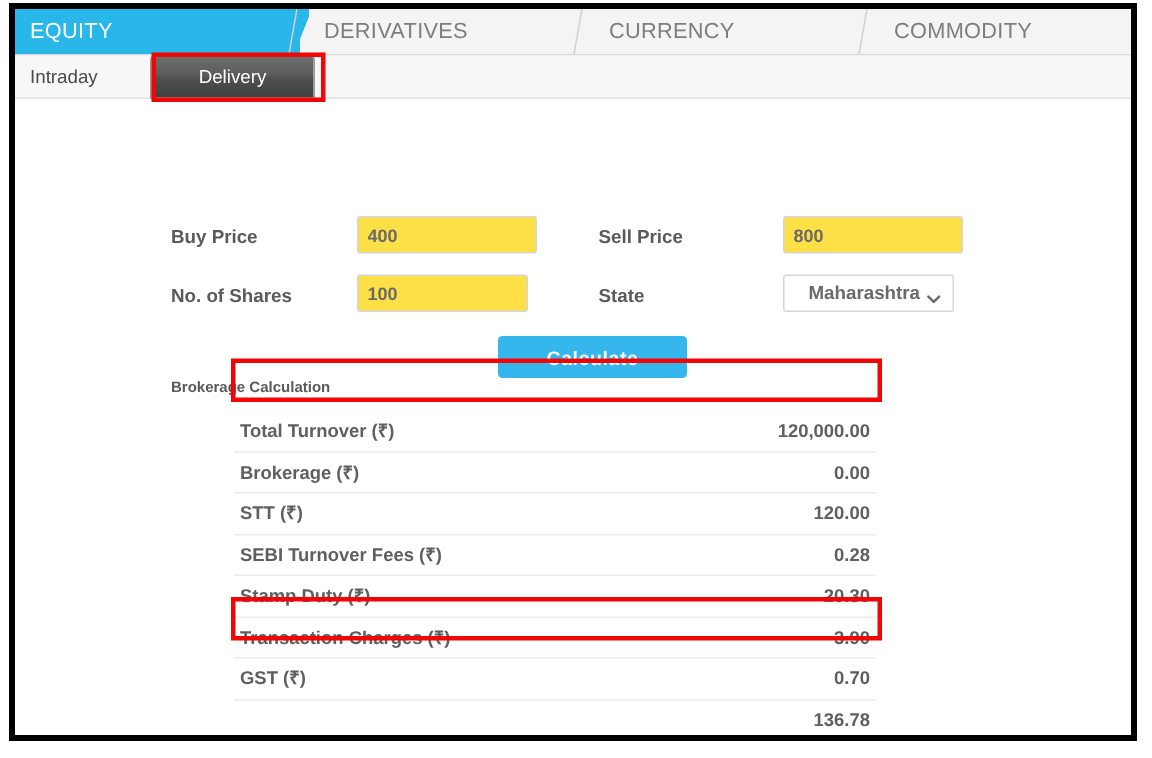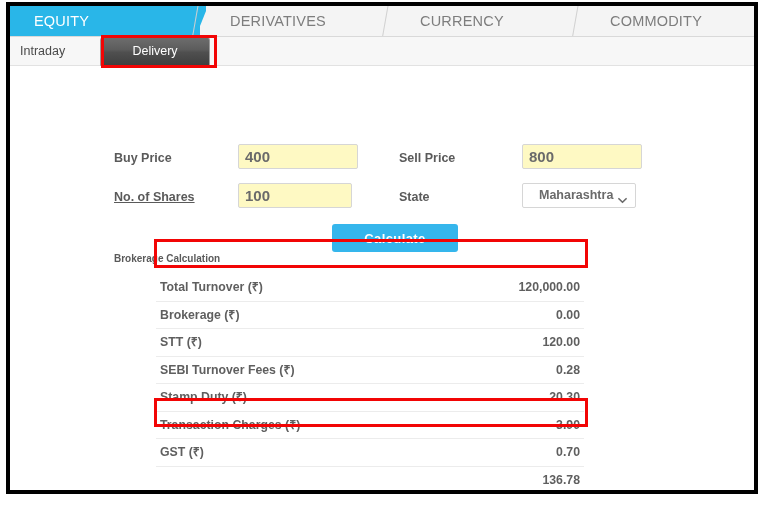--- a/index.html
+++ b/index.html
@@ -36,21 +36,21 @@
     overflow: hidden;
   }
   .mtab {
     position: absolute;
     top: 0;
     height: 30px;
     line-height: 30px;
     font-size: 14.5px;
     letter-spacing: .2px;
     color: #7d7d7d;
-    padding-left: 24px;
+    padding-left: 10px;
     box-sizing: border-box;
     white-space: nowrap;
     background: #f4f4f4;
   }
   .mtab.active {
     background: #29b6e8;
     color: #ffffff;
   }
   
   .sep {
@@ -130,23 +130,23 @@
     font-weight: bold;
     color: #5a5a5a;
     line-height: 28px;
     white-space: nowrap;
   }
   .finput {
     position: absolute;
     box-sizing: border-box;
     height: 25px;
     border: 1px solid #d6d6d6;
-    background: #fef9c3;
+    background: #fde047;
     font-family: "Liberation Sans", sans-serif;
-    font-size: 15px;
+    font-size: 12px;
     font-weight: bold;
     color: #6a6a6a;
     padding: 0 6px;
     border-radius: 2px;
     outline: none;
   }
   .fselect {
     position: absolute;
     box-sizing: border-box;
     height: 25px;
@@ -276,21 +276,21 @@
 
     <div class="form-row" style="top:78px;">
       <div class="flabel" style="left:104px;">Buy Price</div>
       <input class="finput" style="left: 228px; width: 120px;" type="text" placeholder="Buy Price" value="400">
 
       <div class="flabel" style="left:389px;">Sell Price</div>
       <input class="finput" style="left: 512px; width: 120px;" type="text" placeholder="Sell Price" value="800">
     </div>
 
     <div class="form-row" style="top:117px;">
-      <div class="flabel" style="left:104px;text-decoration:underline;">No. of Shares</div>
+      <div class="flabel" style="left:104px;">No. of Shares</div>
       <input class="finput" style="left: 228px; width: 114px;" type="text" placeholder="No. of Shares" value="100">
 
       <div class="flabel" style="left:389px;">State</div>
 
       <div class="fselect" style="left:512px;width:114px;">
         <span class="sel-text">Maharashtra</span>
         <span class="chev">
           <svg width="9" height="9" viewBox="0 0 10 10">
             <path d="M1 3 L5 7 L9 3" fill="none" stroke="#6a6a6a" stroke-width="1.8" stroke-linecap="round" stroke-linejoin="round"></path>
           </svg>

